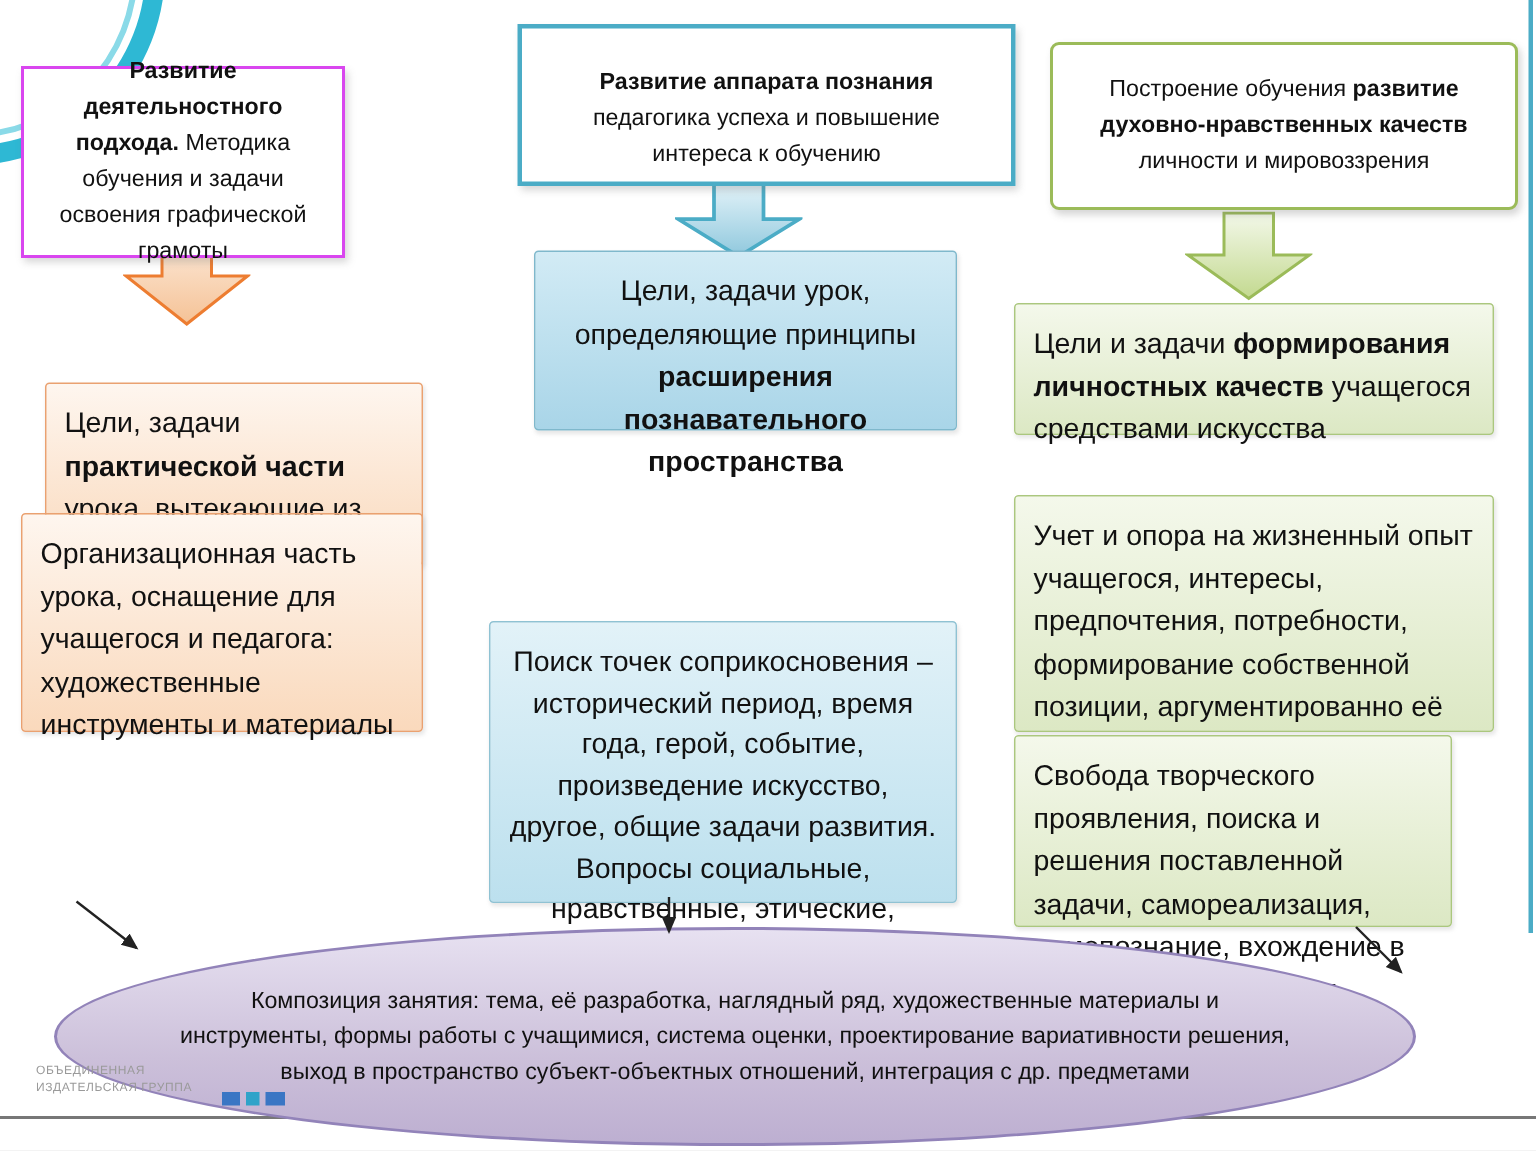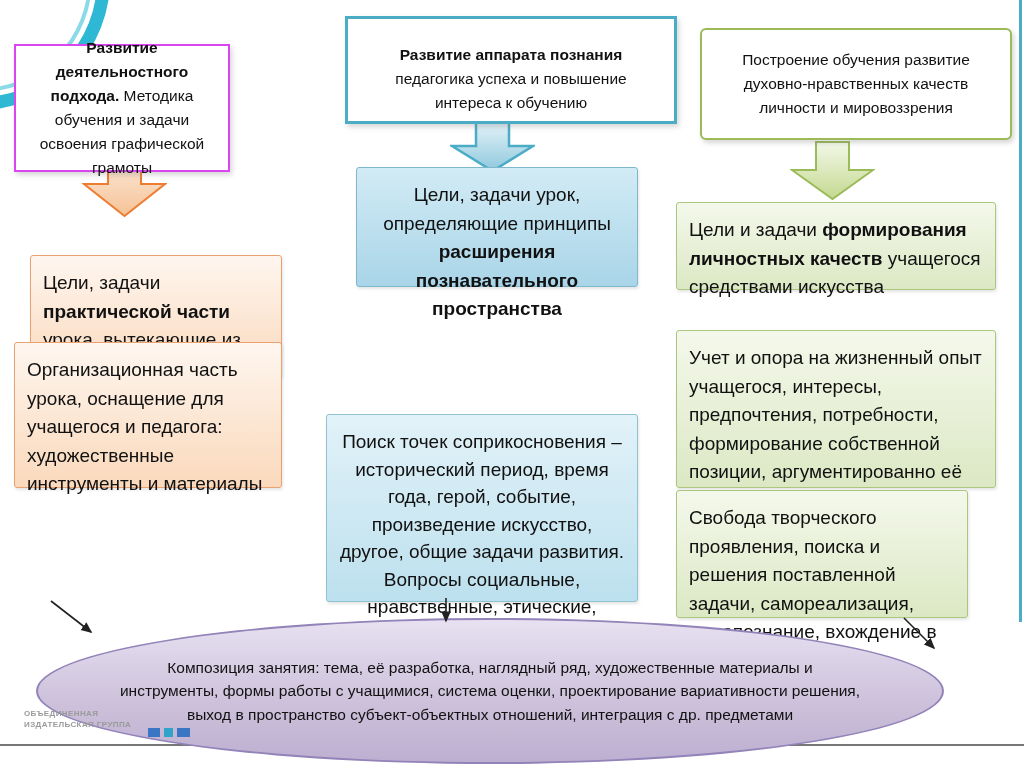--- a/index.html
+++ b/index.html
@@ -54,21 +54,21 @@
   
   #ellipse { position:absolute; left:36px; top:618px; width:908px; height:146px; border-radius:50%;
              border:2px solid #9283B9; z-index:3;
              background:linear-gradient(180deg,#E7E1F1 0%,#CCC0DA 60%,#BDAFD1 100%);
              display:flex; align-items:center; justify-content:center; text-align:center;
              font-size:15.5px; line-height:1.5; color:#111; }
   #ellipse .txt { padding:0 78px; }
 
   #divider { position:absolute; left:0; top:744px; width:1024px; height:2px; background:#777; z-index:1; }
 
-  #publisher { position:absolute; left:24px; top:709px; font-size:8px; font-weight:bold;
+  #publisher { position:absolute; left:24px; top:709px; font-size:8px; font-weight:normal;
                color:#9a9a9a; letter-spacing:.4px; line-height:1.35; z-index:4; }
   #logo-partial { position:absolute; left:148px; top:728px; z-index:4; }
   #logo-partial span { display:inline-block; height:9px; background:#3a76c4; margin-right:4px; vertical-align:top; }
   #logo-partial span:nth-child(1){ width:12px; }
   #logo-partial span:nth-child(2){ width:9px; background:#2fa3c9; }
   #logo-partial span:nth-child(3){ width:13px; }
 </style>
 </head>
 <body>
 
@@ -78,21 +78,21 @@
   <div class="corner-arc2"></div>
   <div class="edge-line"></div>
 
   <div class="hbox" id="lh">
     <div class="txt"><span style="font-weight: bold;">Развитие деятельностного подхода.</span><span> Методика обучения и задачи освоения графической грамоты</span></div>
   </div>
   <div class="hbox" id="mh">
     <div class="txt"><span style="font-weight: bold;">Развитие аппарата познания</span><span> педагогика успеха и повышение интереса к обучению</span></div>
   </div>
   <div class="hbox" id="rh">
-    <div class="txt"><span>Построение обучения </span><span style="font-weight: normal;">развитие духовно-нравственных качеств</span><span> личности и мировоззрения</span></div>
+    <div class="txt"><span>Построение обучения </span><span style="font-weight: bold;">развитие духовно-нравственных качеств</span><span> личности и мировоззрения</span></div>
   </div>
 
   <svg class="block-arrow" id="arrow-left" width="85" height="68" viewBox="0 0 85 68">
     <defs>
         <linearGradient id="gradO" x1="0" y1="0" x2="0" y2="1">
       <stop offset="0" stop-color="#FDEFE2"></stop>
           <stop offset="1" stop-color="#F5C296"></stop>
     </linearGradient>
       </defs>
     <path d="M26 1 L59 1 L59 34 L83 34 L42.5 66 L2 34 L26 34 Z" fill="url(#gradO)" stroke="#ED7D31" stroke-width="2"></path>

